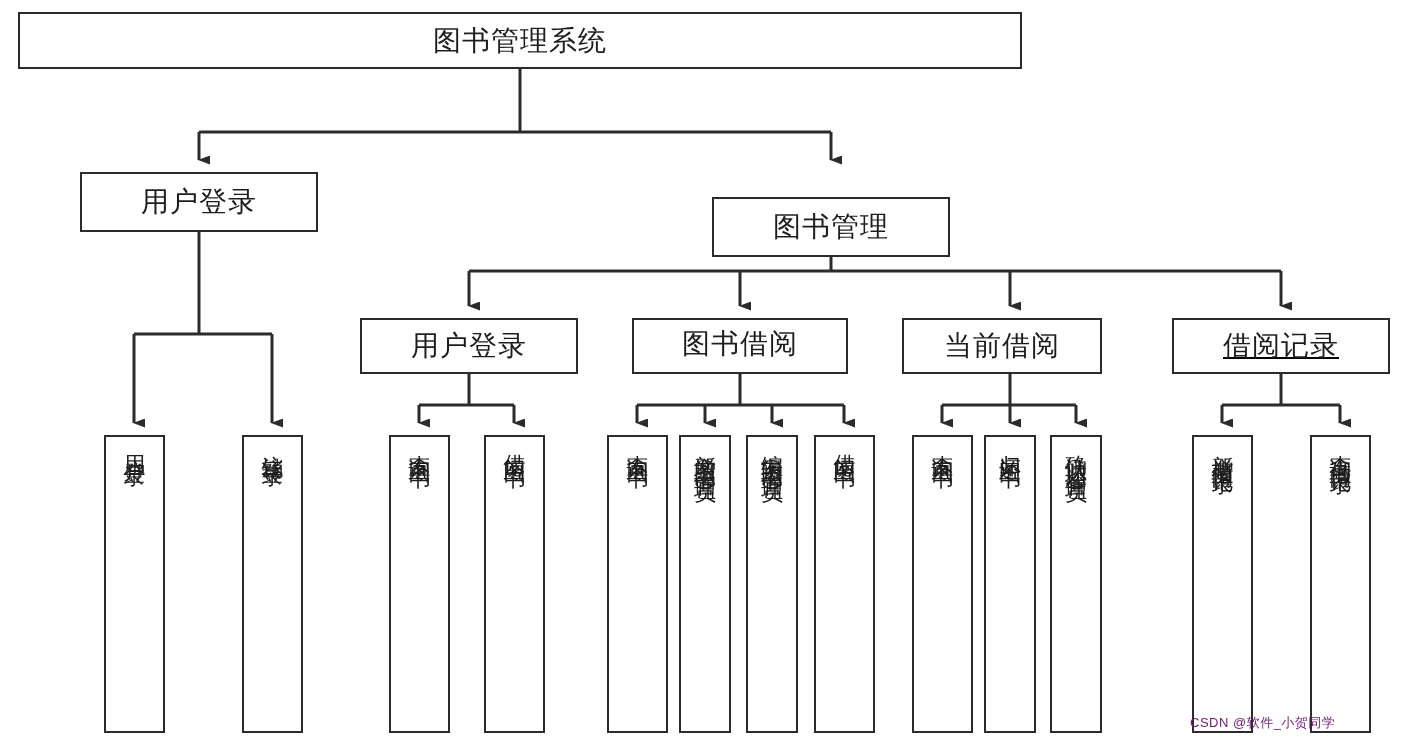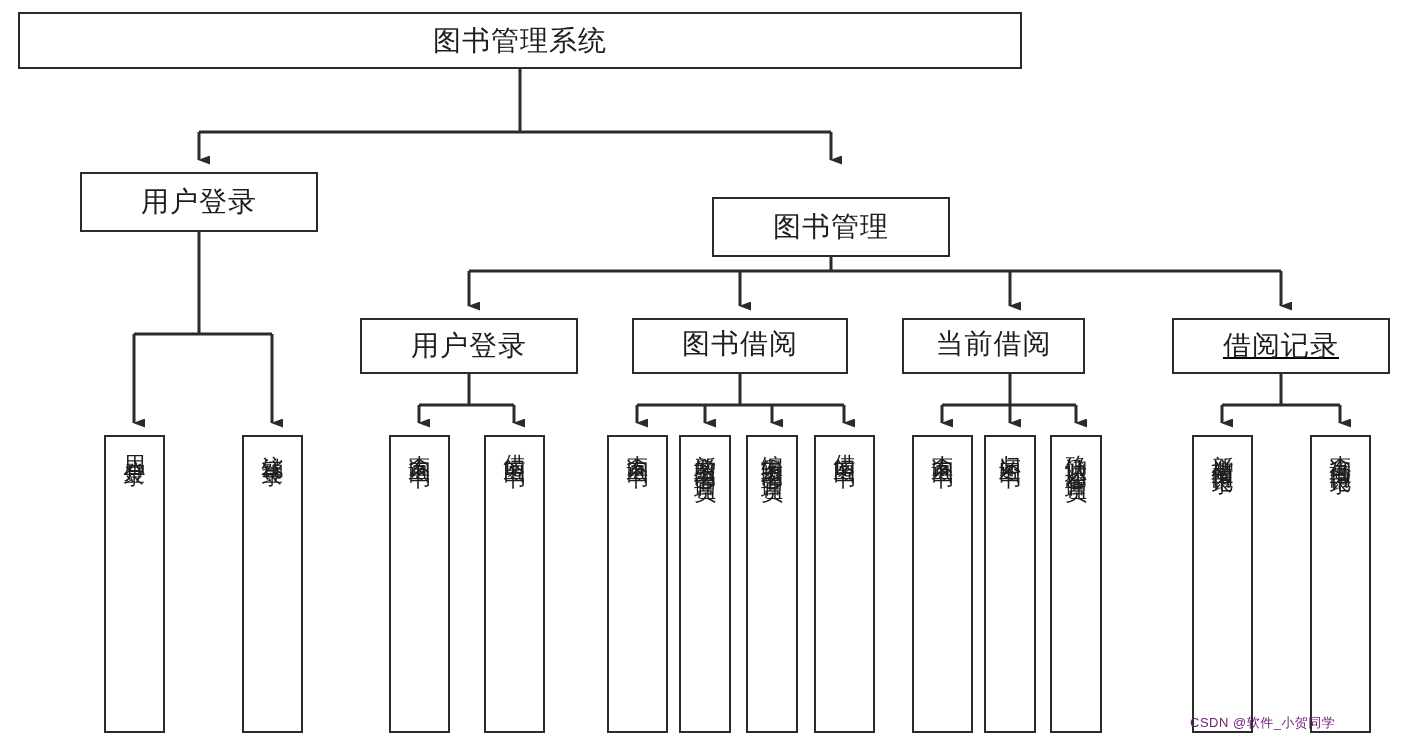--- a/index.html
+++ b/index.html
@@ -133,21 +133,21 @@
   <div class="node-box" style="left:712px; top:172px; width:238px; height:60px;margin-top:25px;">
     <span class="node-label">图书管理</span>
   </div>
 
   <div class="node-box" style="left:360px; top:318px; width:218px; height:56px;">
     <span class="node-label">用户登录</span>
   </div>
   <div class="node-box" style="left:632px; top:318px; width:216px; height:56px;font-family:Liberation Mono, monospace;">
     <span class="node-label">图书借阅</span>
   </div>
-  <div class="node-box" style="left:902px; top:318px; width:183px; height:56px;font-family:Liberation Mono, monospace;">
+  <div class="node-box" style="left:902px; top:318px; width:200px; height:56px;">
     <span class="node-label">当前借阅</span>
   </div>
   <div class="node-box" style="left:1172px; top:318px; width:218px; height:56px;text-decoration:underline;">
     <span class="node-label">借阅记录</span>
   </div>
 
   <div class="node-box vertical" style="left:104px; top:435px; width:61px; height:298px;">
     <span class="node-label">用户登录</span>
   </div>
   <div class="node-box vertical" style="left:242px; top:435px; width:61px; height:298px;">

